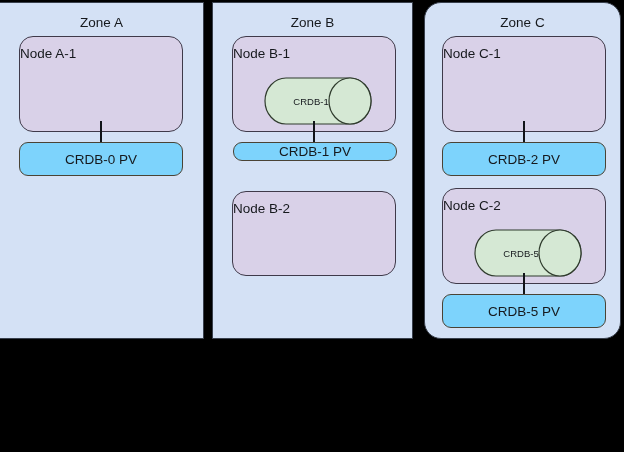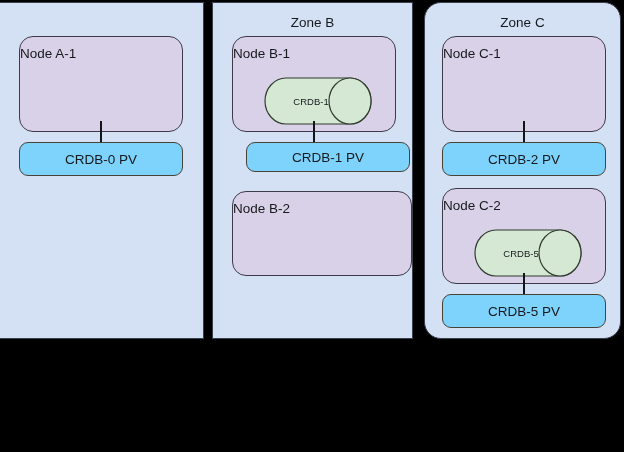--- a/index.html
+++ b/index.html
@@ -84,20 +84,21 @@
     width: 2px;
     background: #111419;
   }
 </style>
 </head>
 <body>
 
 <div id="canvas">
 
   <div class="zone" style="left:-1px; top:2px; width:205px; height:337px;">
+    <div class="zone-title" style="top:12px;">Zone A</div>
 
     <div class="node" style="left:19px; top:33px; width:164px; height:96px;">
       <div class="node-title">Node A-1</div>
     </div>
 
 
     <div class="connector" style="left:100px; top:118px; height:22px;"></div>
 
     <div class="pv" style="left:19px; top:139px; width:164px; height:34px;">
       <span class="pv-label">CRDB-0 PV</span>
@@ -114,25 +115,25 @@
     <div class="cyl" style="left:51px; top:74px; width:108px; height:48px;">
       <svg width="108" height="48" viewBox="0 0 108 48">
         <path d="M 22 1 L 86 1 A 21 23 0 0 1 86 47 L 22 47 A 21 23 0 0 1 22 1 Z" fill="#d5e8d4" stroke="#2f3b2d" stroke-width="1.2"></path>
         <ellipse cx="86" cy="24" rx="21" ry="23" fill="#d5e8d4" stroke="#2f3b2d" stroke-width="1.2"></ellipse>
       </svg>
       <div class="cyl-label" style="left:4px; width:86px;">CRDB-1</div>
     </div>
 
     <div class="connector" style="left:100px; top:118px; height:22px;"></div>
 
-    <div class="pv" style="left:33px; top:139px; width:164px; height:30px;">
+    <div class="pv" style="left:20px; top:139px; width:164px; height:19px;">
       <span class="pv-label">CRDB-1 PV</span>
     </div>
 
-    <div class="node" style="left:19px; top:188px; width:180px; height:85px;">
+    <div class="node" style="left:19px; top:188px; width:164px; height:85px;">
       <div class="node-title">Node B-2</div>
     </div>
   </div>
 
   <div class="zone" style="left:424px; top:2px; width:197px; height:337px;border-radius:17px;">
     <div class="zone-title" style="top:12px;">Zone C</div>
 
     <div class="node" style="left:17px; top:33px; width:164px; height:96px;">
       <div class="node-title">Node C-1</div>
     </div>

